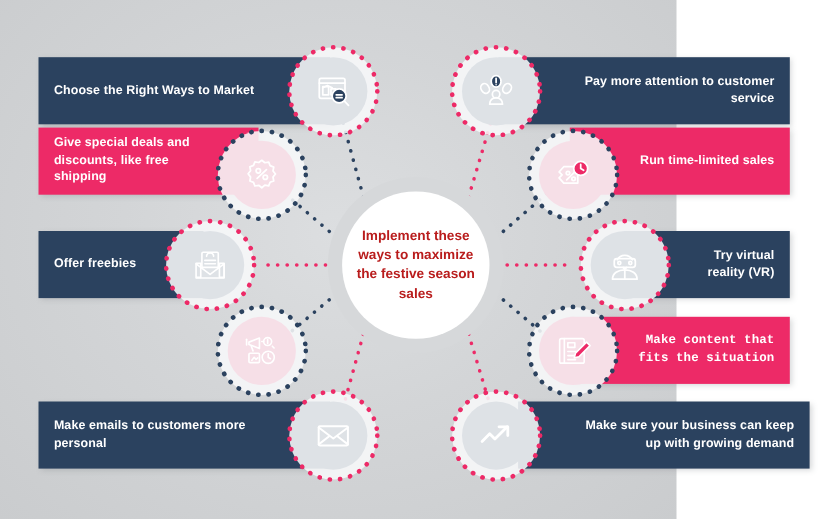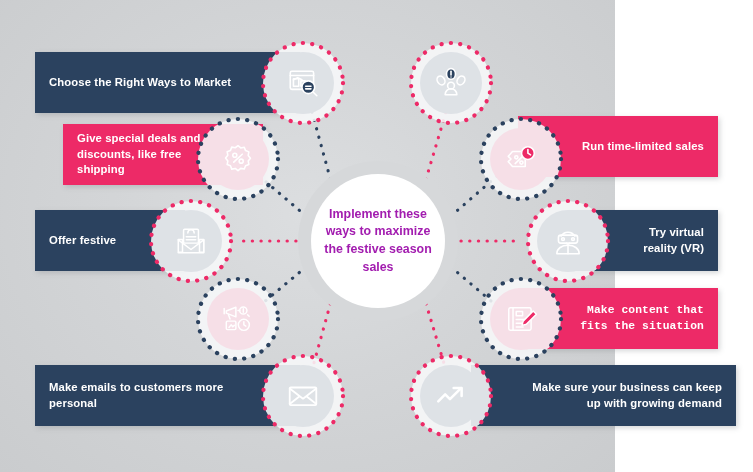--- a/index.html
+++ b/index.html
@@ -81,21 +81,21 @@
   }
   .hub-inner {
     width: 134px; height: 134px;
     border-radius: 50%;
     background: #ffffff;
     display: flex; align-items: center; justify-content: center;
     text-align: center;
     padding: 6px 12px;
   }
   .hub-text {
-    color: #a21caf;
+    color: #b91c1c;
     font-weight: 700;
     font-size: 12.4px;
     line-height: 1.42;
   }
 </style>
 </head>
 <body>
 
 <div id="infographic">
 
@@ -129,36 +129,39 @@
         <rect x="7" y="12" width="5" height="7"></rect>
         <rect x="14" y="14" width="4" height="5"></rect>
         <path d="M7 13l4-2 4 2"></path>
         <circle cx="21" cy="20" r="6" fill="#2b425f"></circle>
         <line x1="25.5" y1="24.5" x2="29" y2="28"></line>
         <line x1="18.5" y1="19" x2="23.5" y2="19"></line>
         <line x1="18.5" y1="21.5" x2="23.5" y2="21.5"></line>
       </svg>
     </div>
 
+    <div class="bar navy right" style="left:453px; top:52px; width:265px; height:61px;">
+      <span>Pay more attention to customer service</span>
+    </div>
     <div class="node navy" style="left:420px; top:52px;">
       <svg class="ringdots" viewBox="0 0 88 88">
         <circle cx="44" cy="44" r="40" fill="none" stroke="#ed2a67" stroke-width="4.2" stroke-linecap="round" stroke-dasharray="0.2 9.2"></circle>
       </svg>
       <svg class="glyph" viewBox="0 0 32 32" fill="none" stroke="#fff" stroke-width="1.5" stroke-linecap="round" stroke-linejoin="round">
         <ellipse cx="16" cy="7.5" rx="4.2" ry="5" fill="#2b425f"></ellipse>
         <line x1="16" y1="5" x2="16" y2="8.5"></line>
         <circle cx="16" cy="10.4" r="0.7" fill="#fff" stroke="none"></circle>
         <ellipse cx="6.6" cy="13.6" rx="3.4" ry="4.4" transform="rotate(-32 6.6 13.6)"></ellipse>
         <ellipse cx="25.4" cy="13.6" rx="3.4" ry="4.4" transform="rotate(32 25.4 13.6)"></ellipse>
         <circle cx="16" cy="18.5" r="3.2"></circle>
         <path d="M10.5 27c0-3.3 2.5-5.6 5.5-5.6s5.5 2.3 5.5 5.6z"></path>
       </svg>
     </div>
 
-    <div class="bar pink left" style="left:35px; top:124px; width:200px; height:61px;margin-left:28px;">
+    <div class="bar pink left" style="left:35px; top:116px; width:200px; height:61px;">
       <span>Give special deals and discounts, like free shipping</span>
     </div>
     <div class="node pink" style="left:207px; top:128px;">
       <svg class="ringdots" viewBox="0 0 88 88">
         <circle cx="44" cy="44" r="40" fill="none" stroke="#2b425f" stroke-width="4.2" stroke-linecap="round" stroke-dasharray="0.2 9.2"></circle>
       </svg>
       <svg class="glyph" viewBox="0 0 32 32" fill="none" stroke="#fff" stroke-width="1.5" stroke-linecap="round" stroke-linejoin="round">
         <path d="M16 3.5l2.6 2.1 3.3-.6 1.2 3.1 3.1 1.2-.6 3.3 2.1 2.6-2.1 2.6.6 3.3-3.1 1.2-1.2 3.1-3.3-.6L16 27l-2.6-2.1-3.3.6-1.2-3.1-3.1-1.2.6-3.3L4.3 15l2.1-2.6-.6-3.3 3.1-1.2 1.2-3.1 3.3.6z"></path>
         <circle cx="13" cy="12.5" r="1.9"></circle>
         <circle cx="19" cy="18" r="1.9"></circle>
@@ -177,21 +180,21 @@
         <path d="M4 13.5l4-4.5h12v14H8l-4-4.5 2.6-2.5z"></path>
         <circle cx="11.6" cy="14.4" r="1.5"></circle>
         <circle cx="16.4" cy="19.4" r="1.5"></circle>
         <line x1="17.5" y1="13.5" x2="10.5" y2="20.3"></line>
         <circle cx="22.5" cy="10.5" r="6" fill="#ed2a67"></circle>
         <path d="M22.5 7v3.5l2.5 1.6"></path>
       </svg>
     </div>
 
     <div class="bar navy left" style="left:35px; top:210px; width:150px; height:61px;">
-      <span>Offer festive</span>
+      <span>Offer freebies</span>
     </div>
     <div class="node navy" style="left:160px; top:210px;">
       <svg class="ringdots" viewBox="0 0 88 88">
         <circle cx="44" cy="44" r="40" fill="none" stroke="#ed2a67" stroke-width="4.2" stroke-linecap="round" stroke-dasharray="0.2 9.2"></circle>
       </svg>
       <svg class="glyph" viewBox="0 0 32 32" fill="none" stroke="#fff" stroke-width="1.4" stroke-linecap="round" stroke-linejoin="round">
         <rect x="9" y="5" width="14" height="13" rx="1"></rect>
         <path d="M13 8.5a3 3 0 016 0"></path>
         <line x1="11.5" y1="12" x2="20.5" y2="12"></line>
         <line x1="11.5" y1="14.8" x2="20.5" y2="14.8"></line>

